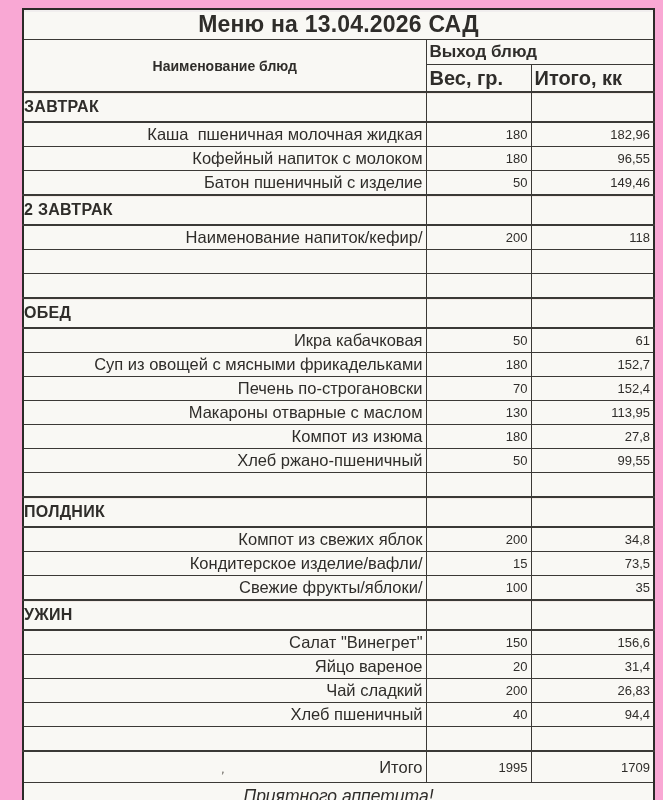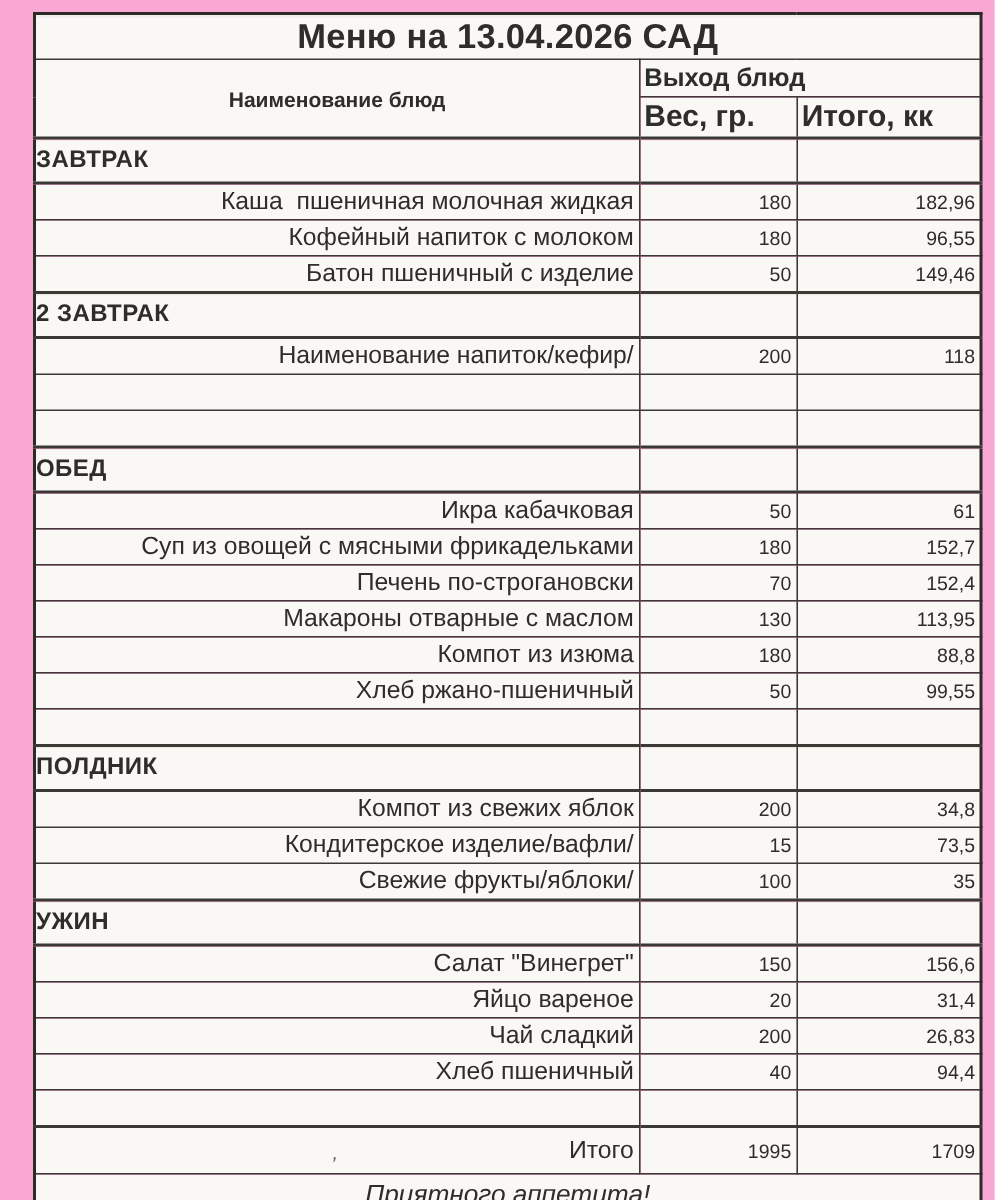--- a/index.html
+++ b/index.html
@@ -170,21 +170,21 @@
           <td class="c-num">152,4</td>
         </tr>
         <tr class="row-item">
           <td class="c-name">Макароны отварные с маслом</td>
           <td class="c-num">130</td>
           <td class="c-num">113,95</td>
         </tr>
         <tr class="row-item">
           <td class="c-name">Компот из изюма</td>
           <td class="c-num">180</td>
-          <td class="c-num">88,8</td>
+          <td class="c-num">27,8</td>
         </tr>
         <tr class="row-item">
           <td class="c-name">Хлеб ржано-пшеничный</td>
           <td class="c-num">50</td>
           <td class="c-num">99,55</td>
         </tr>
         <tr class="row-empty">
           <td class="c-name"></td>
           <td class="c-num"></td>
           <td class="c-num"></td>

